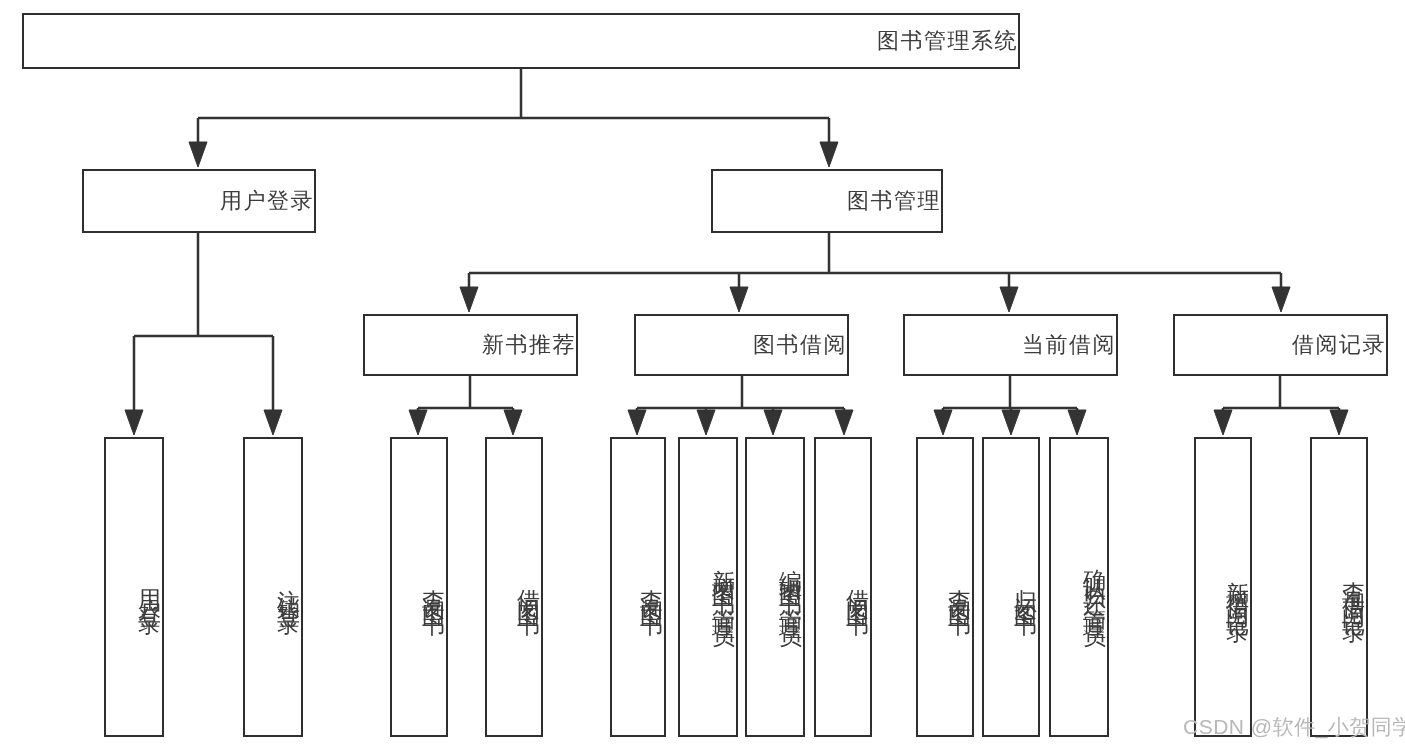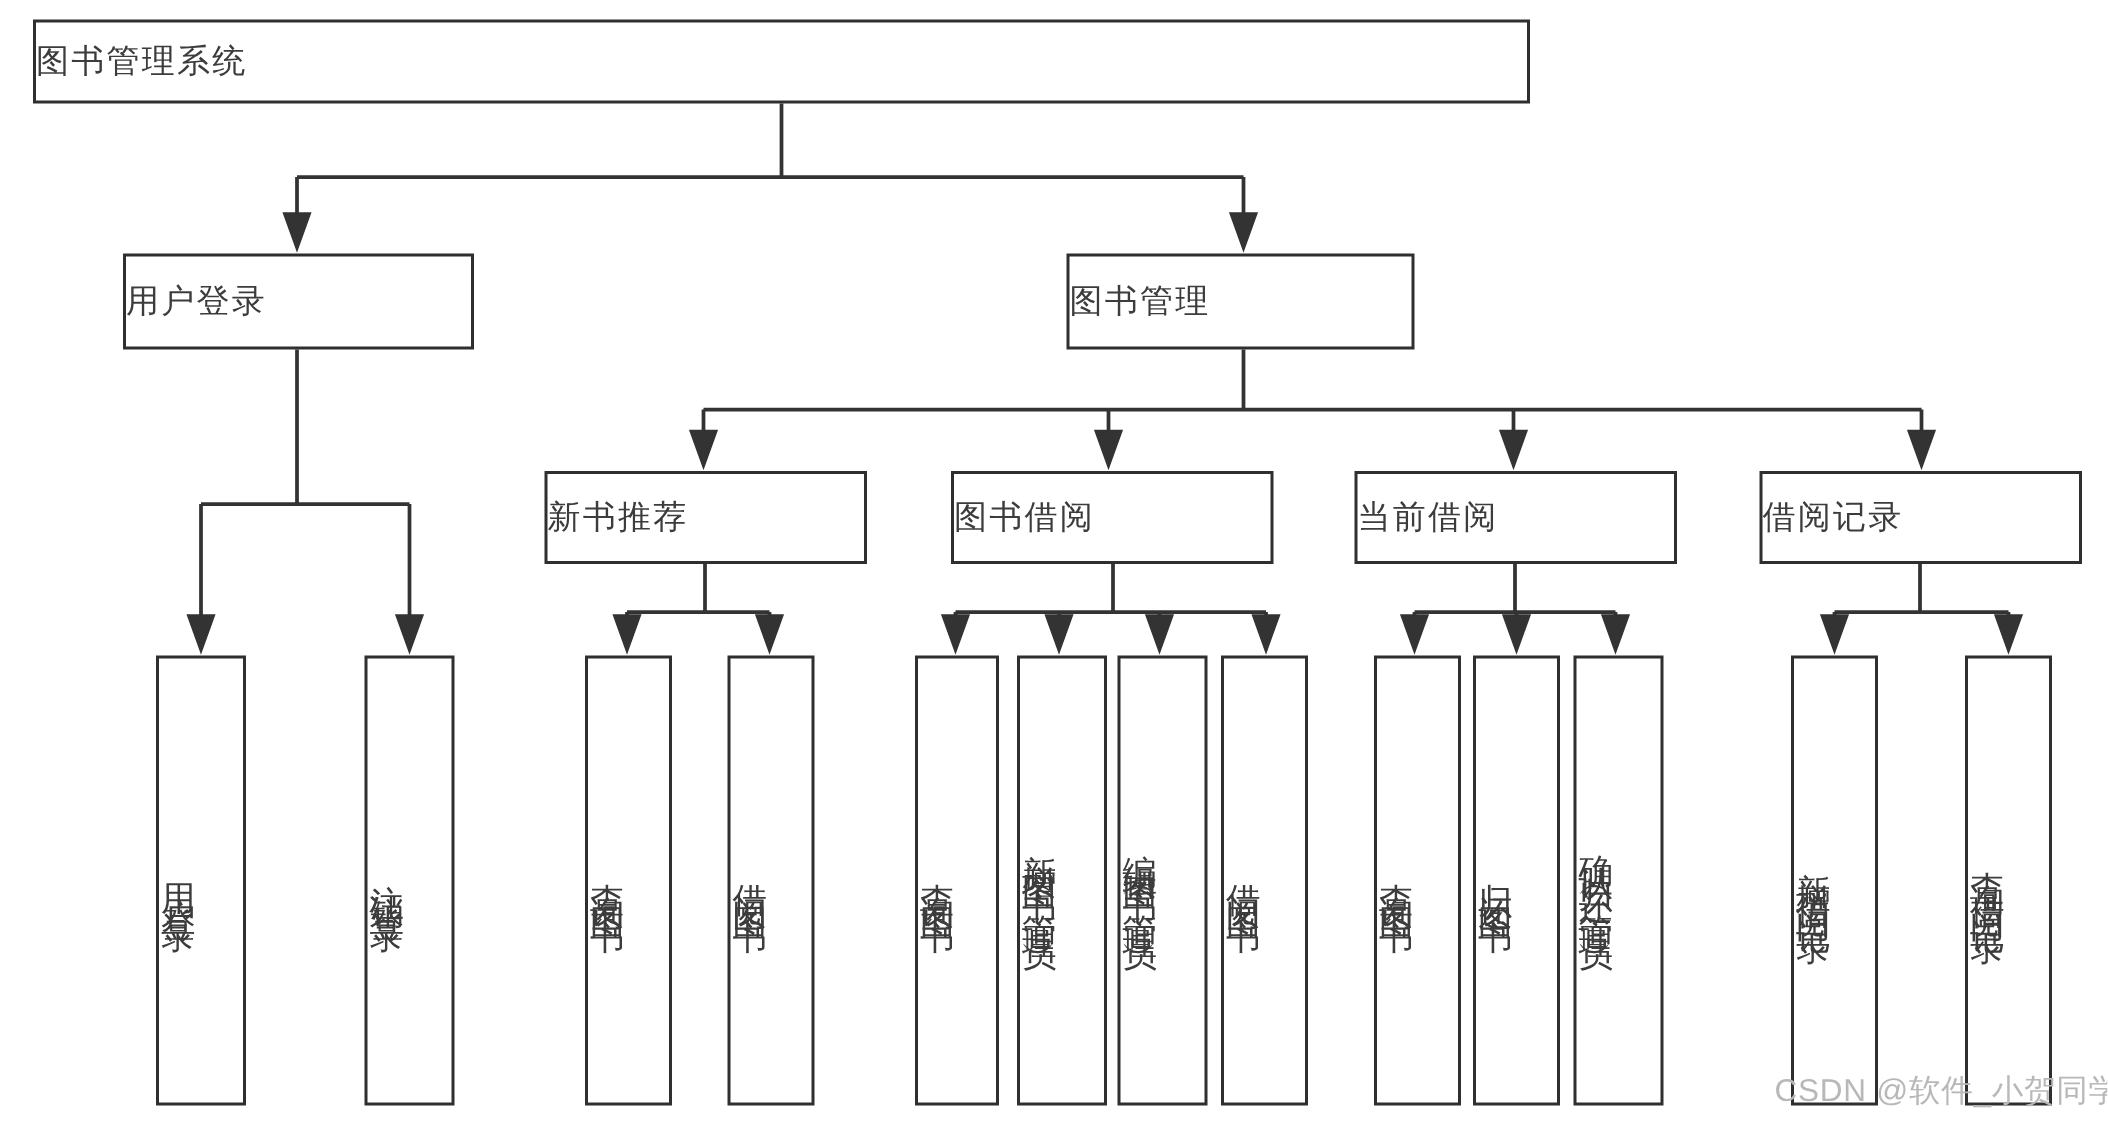--- a/index.html
+++ b/index.html
@@ -9,21 +9,21 @@
     background:#ffffff; overflow:hidden;
     font-family:"Liberation Sans", sans-serif;
     color:#3c3c3c;
   }
   svg.connectors { position:absolute; left:0; top:0; z-index:0; }
   svg.connectors path { stroke:#333333; stroke-width:2.5; fill:none; }
   svg.connectors polygon { fill:#333333; stroke:#333333; }
   .box {
     position:absolute; background:#ffffff;
     border:2.5px solid #2f2f2f;
-    display:flex; align-items:center; justify-content:flex-start;
+    display:flex; align-items:center; justify-content:flex-end;
     z-index:1; text-align:center;
   }
   .hlabel { font-size:22px; letter-spacing:1.5px; white-space:nowrap; }
   .vlabel {
     writing-mode:vertical-rl; text-orientation:mixed;
     font-size:23px; letter-spacing:8px; line-height:1.1;
   }
   #watermark {
     position:absolute; left:1183px; top:713px; z-index:3;
     font-size:21px; color:#b8b8b8; letter-spacing:0.5px; white-space:nowrap;

